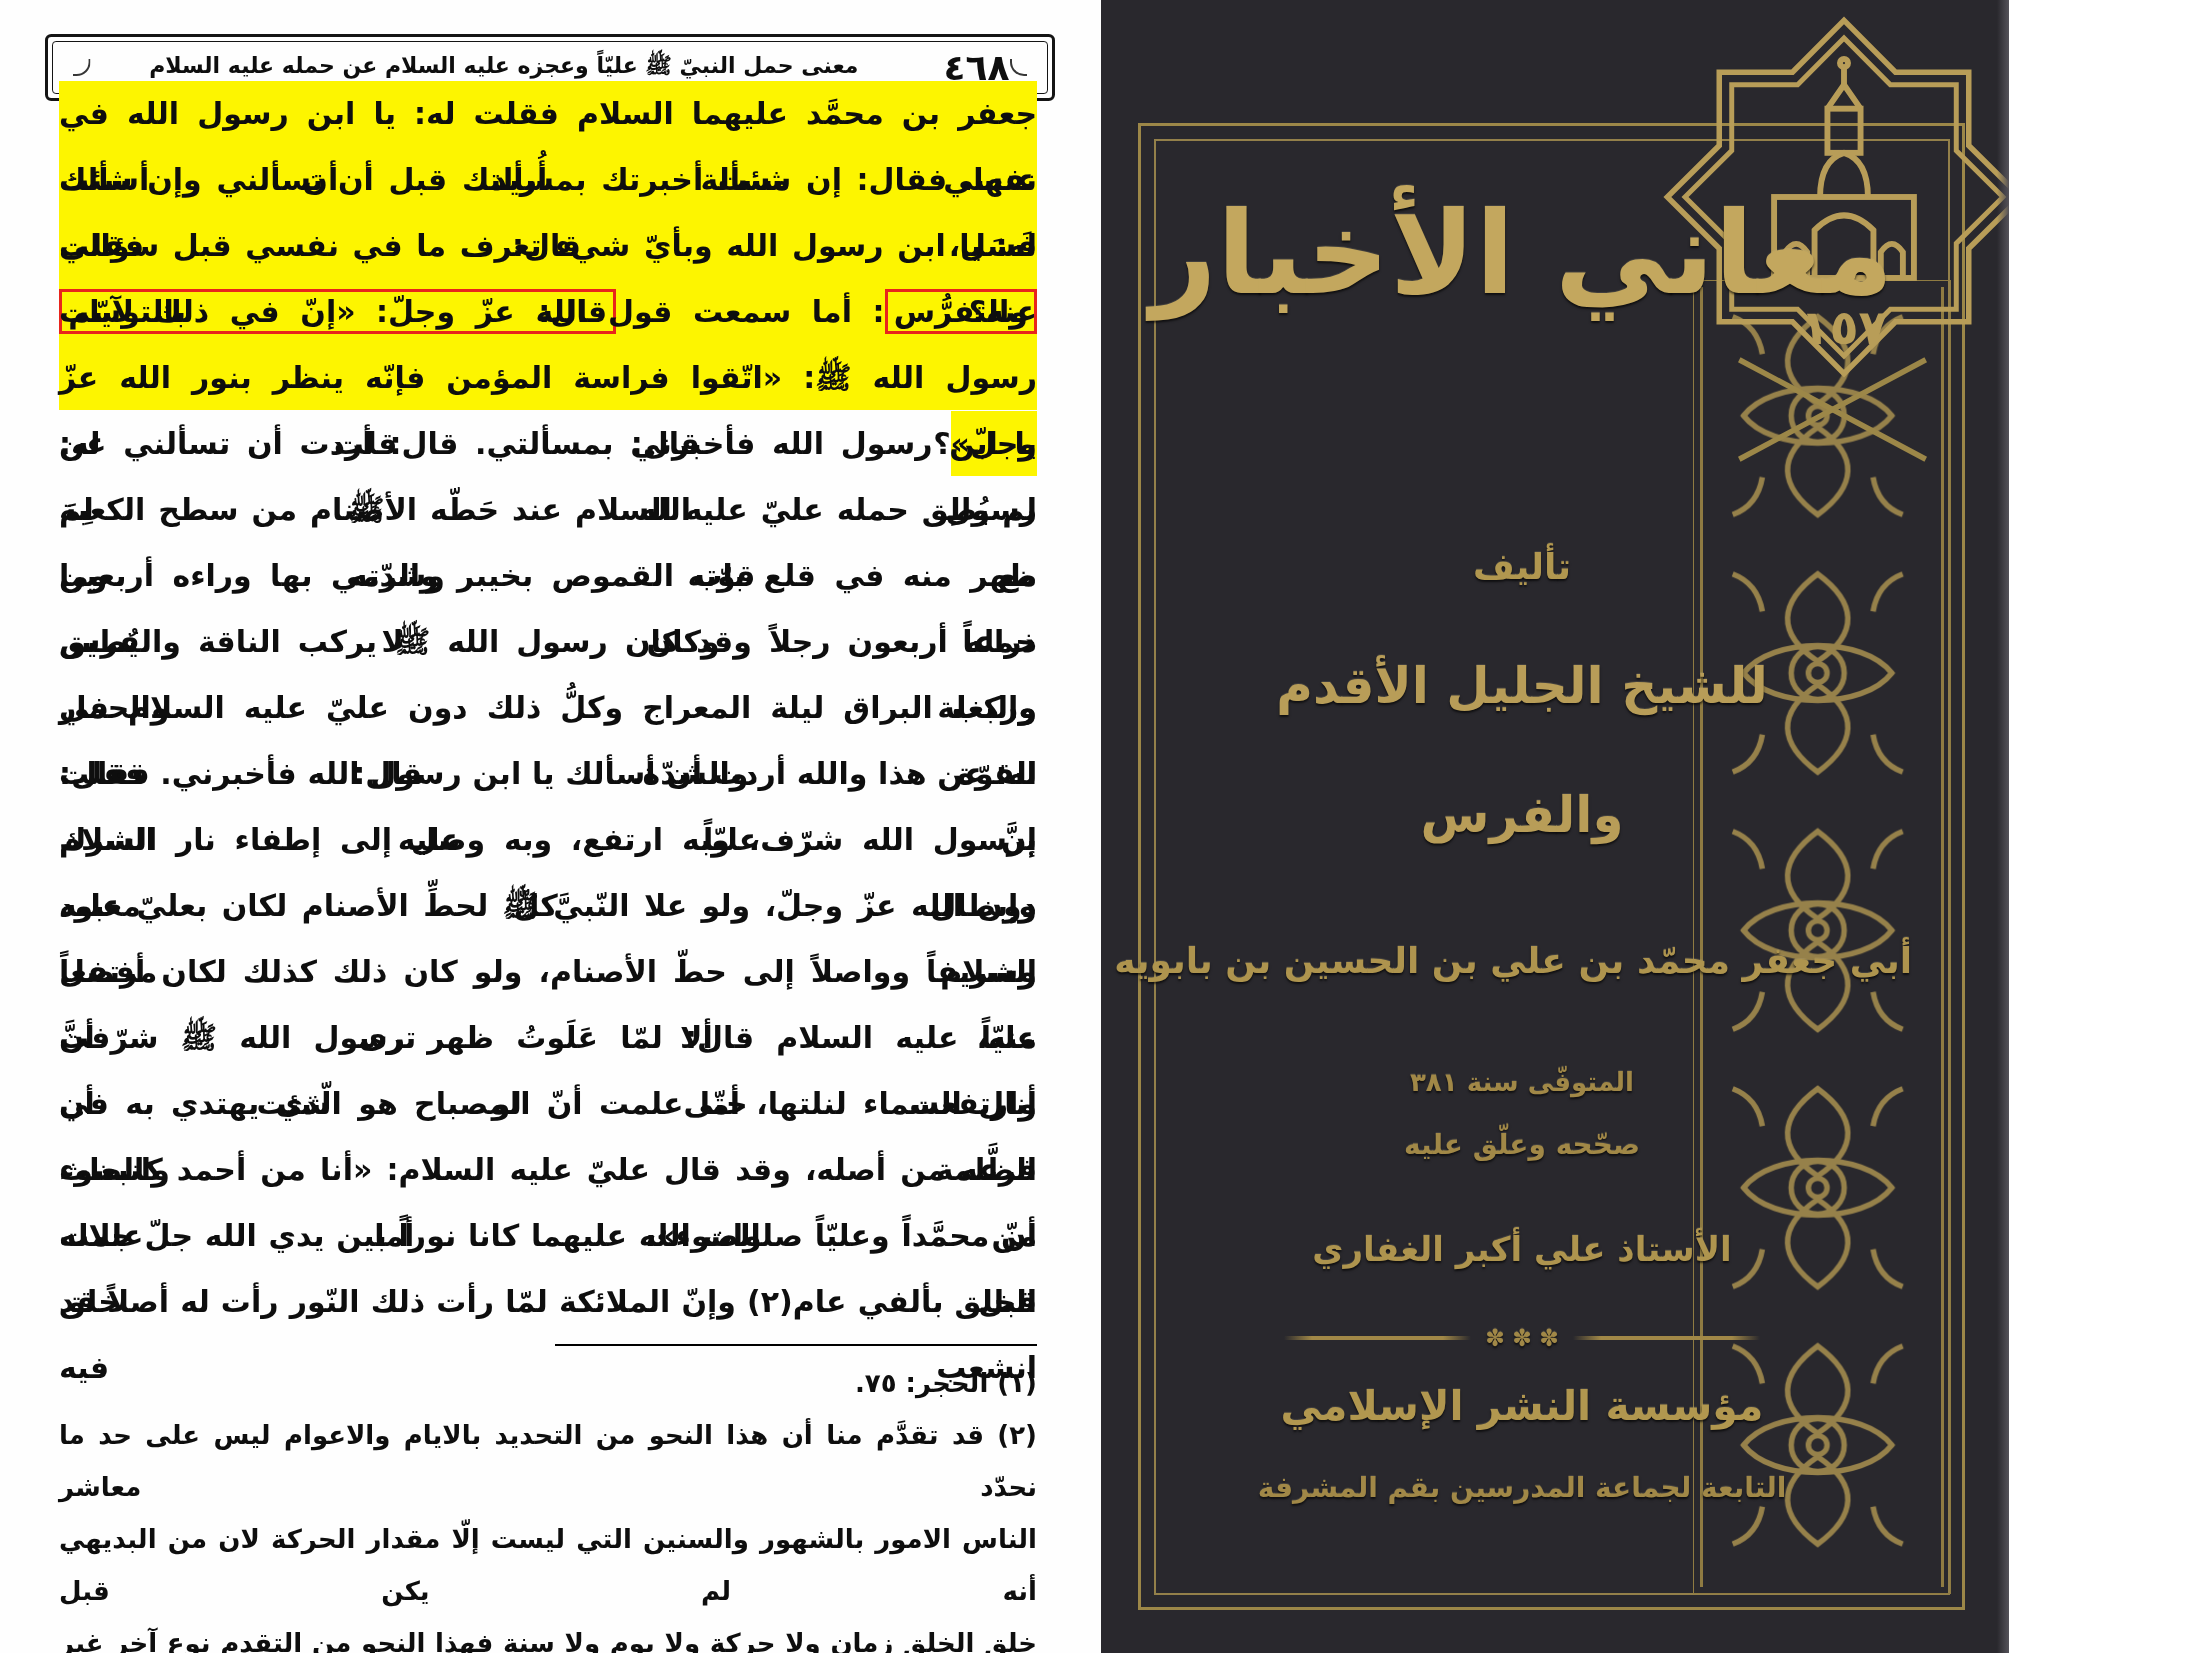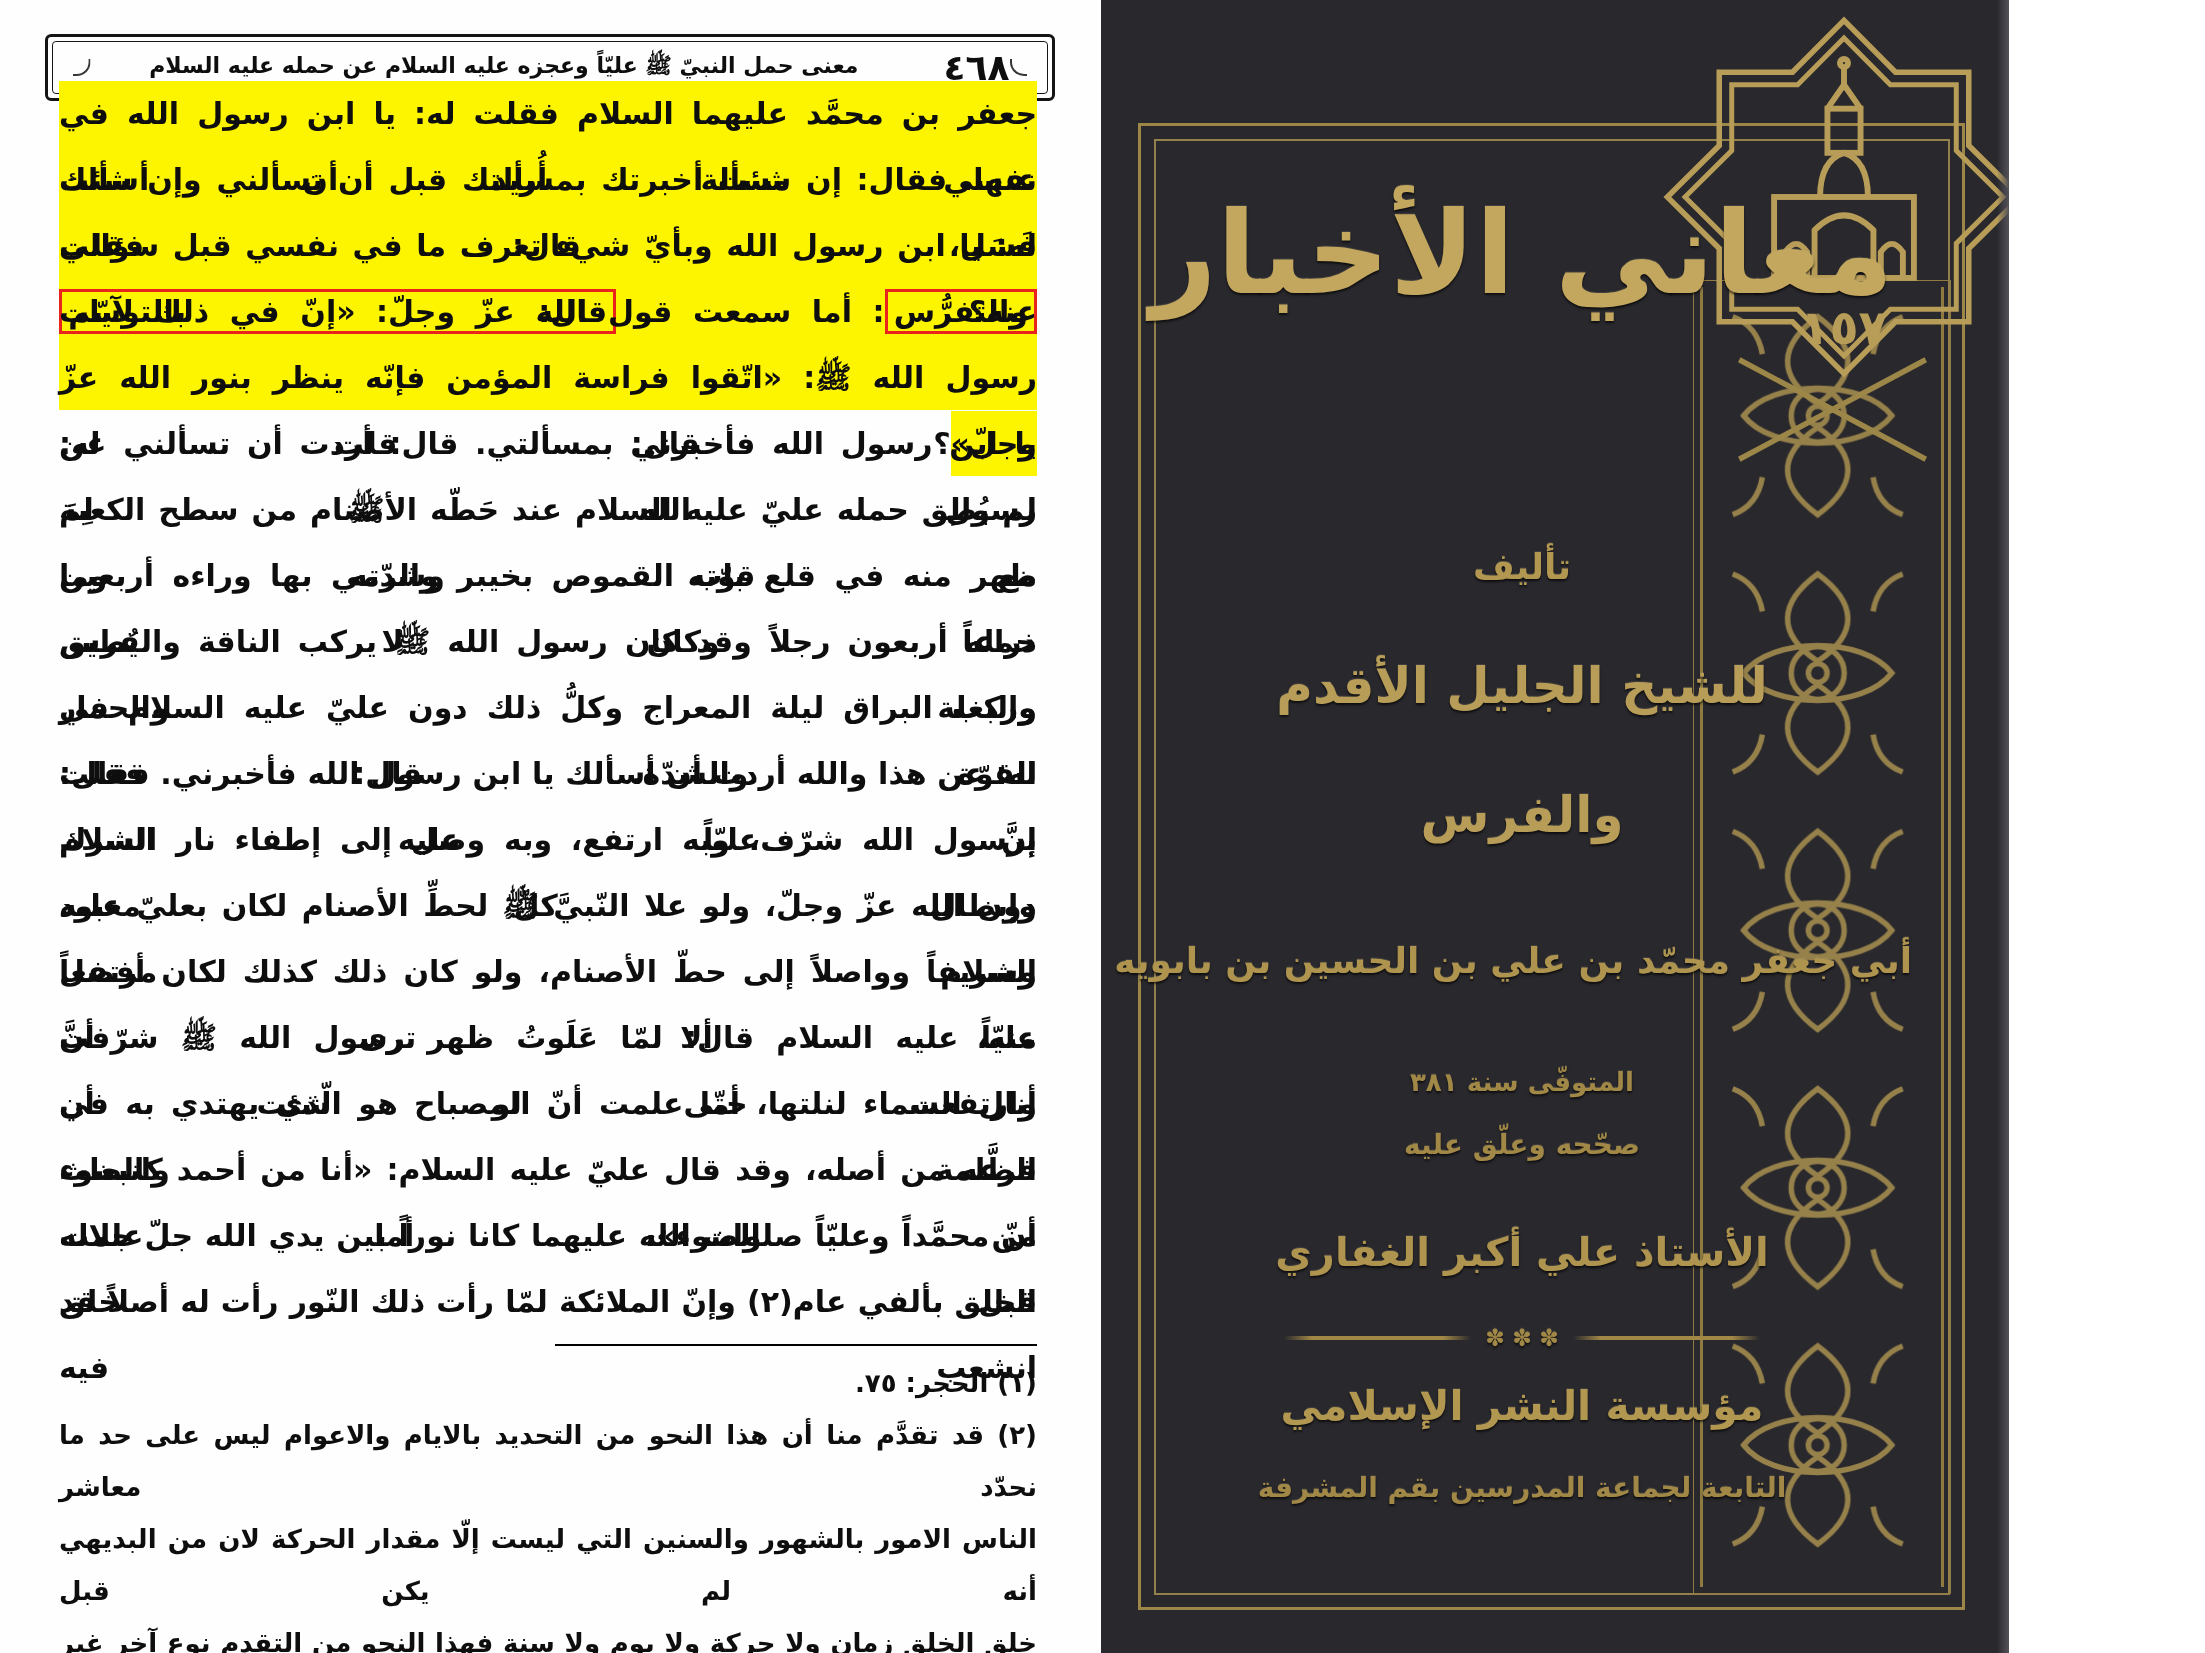--- a/index.html
+++ b/index.html
@@ -48,21 +48,21 @@
 
   .ctext{position:absolute;left:31px;width:780px;text-align:center;direction:rtl;white-space:nowrap;
     text-shadow:0 1.6px 2.3px rgba(0,0,0,.65), 0 -0.8px 0.8px rgba(255,244,200,.12);}
   .c-title{top:186px;font-size:115px;font-weight:bold;color:#c3a75e;}
   .c-byline{top:546px;font-size:36px;font-weight:bold;color:#b1974f;}
   .c-author1{top:657px;font-size:50px;font-weight:bold;color:#b89d58;}
   .c-author2{top:786px;font-size:50px;font-weight:bold;color:#b89d58;}
   .c-author3{top:940px;font-size:36px;font-weight:bold;color:#ae944e;}
   .c-death{top:1042px;font-size:26px;font-weight:bold;color:#a18847;margin-top:25px;}
   .c-editnote{top:1128px;font-size:28px;font-weight:bold;color:#a18847;}
-  .c-editor{top:1229px;font-size:40px;font-weight:bold;color:#ae944e;}
+  .c-editor{top:1229px;font-size:34px;font-weight:bold;color:#ae944e;}
   .c-div{top:1324px;display:flex;align-items:center;gap:14px;justify-content:center;color:#a18847;font-size:23.4px;}
   .c-div .bar{height:3.1px;width:187px;background:linear-gradient(90deg,transparent,#a18847 15%,#a18847 85%,transparent);}
   .c-pub{top:1382px;font-size:41px;font-weight:bold;color:#b1974f;}
   .c-pubsub{top:1471px;font-size:28px;font-weight:bold;color:#a18847;}
   .scan-edge{position:absolute;top:0;right:0;bottom:0;width:12.5px;background:linear-gradient(90deg,rgba(120,118,122,0),#55535a);}
 </style>
 </head>
 <body>
 
 <div class="screen">

